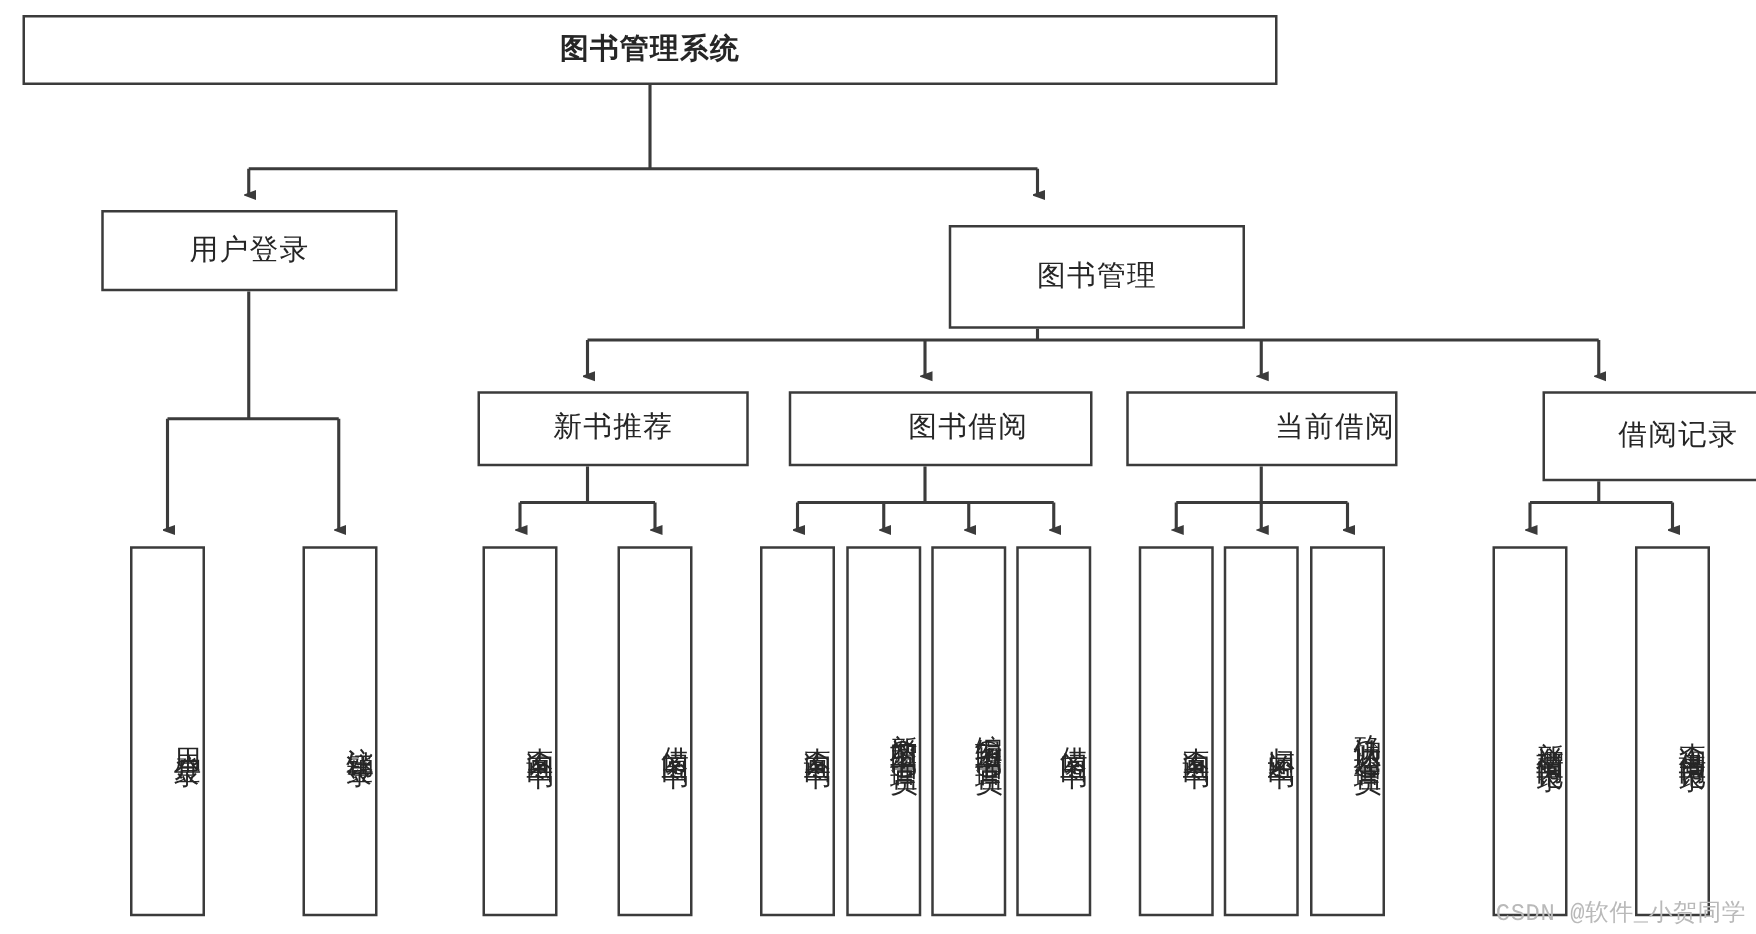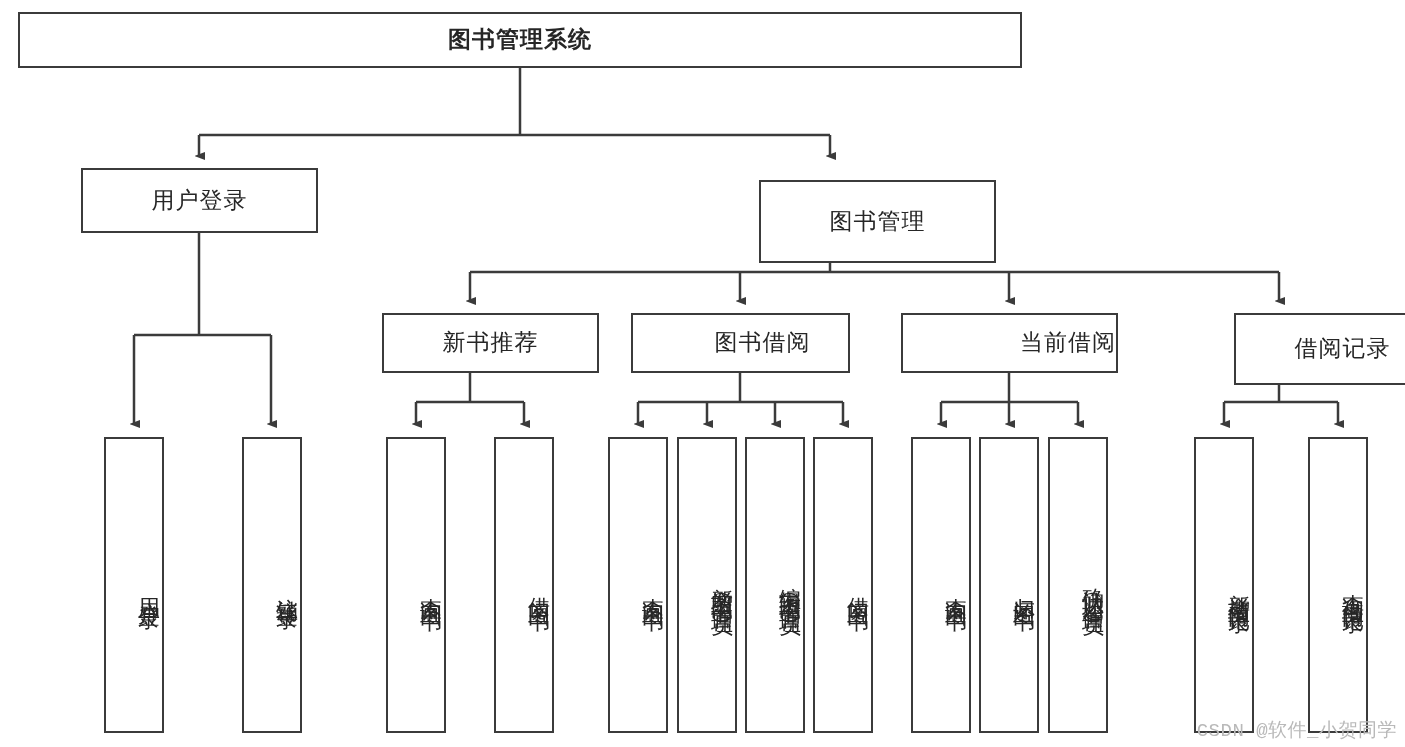--- a/index.html
+++ b/index.html
@@ -119,21 +119,21 @@
   <div class="node h" style="left:81px;top:168px;width:237px;height:65px;">
     <span>用户登录</span>
   </div>
   <div class="node h" style="left:711px;top:180px;width:237px;height:83px;margin-left:48px;">
     <span>图书管理</span>
   </div>
 
   <div class="node h" style="left:362px;top:313px;width:217px;height:60px;margin-left:20px;">
     <span>新书推荐</span>
   </div>
-  <div class="node h" style="left:631px;top:313px;width:219px;height:60px;padding-left:44px;">
+  <div class="node h" style="left:631px;top:313px;width:243px;height:60px;padding-left:44px;">
     <span>图书借阅</span>
   </div>
   <div class="node h" style="left:901px;top:313px;width:217px;height:60px;justify-content:flex-end;">
     <span>当前借阅</span>
   </div>
   <div class="node h" style="left:1234px;top:313px;width:217px;height:72px;">
     <span>借阅记录</span>
   </div>
 
   <div class="node v" style="left:104px;top:437px;width:60px;height:296px;">

